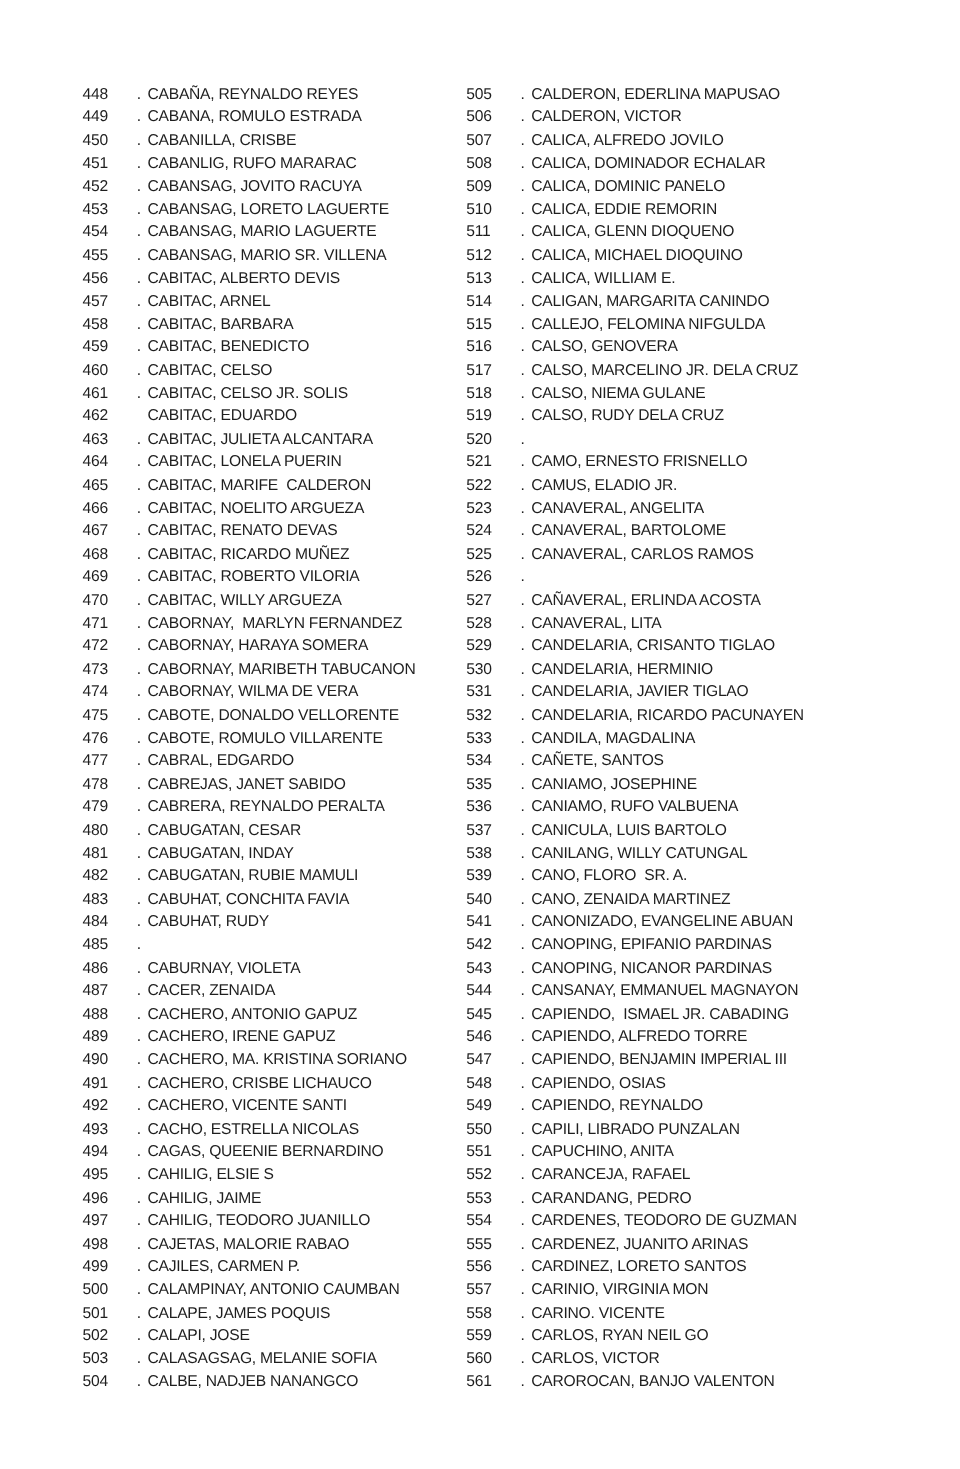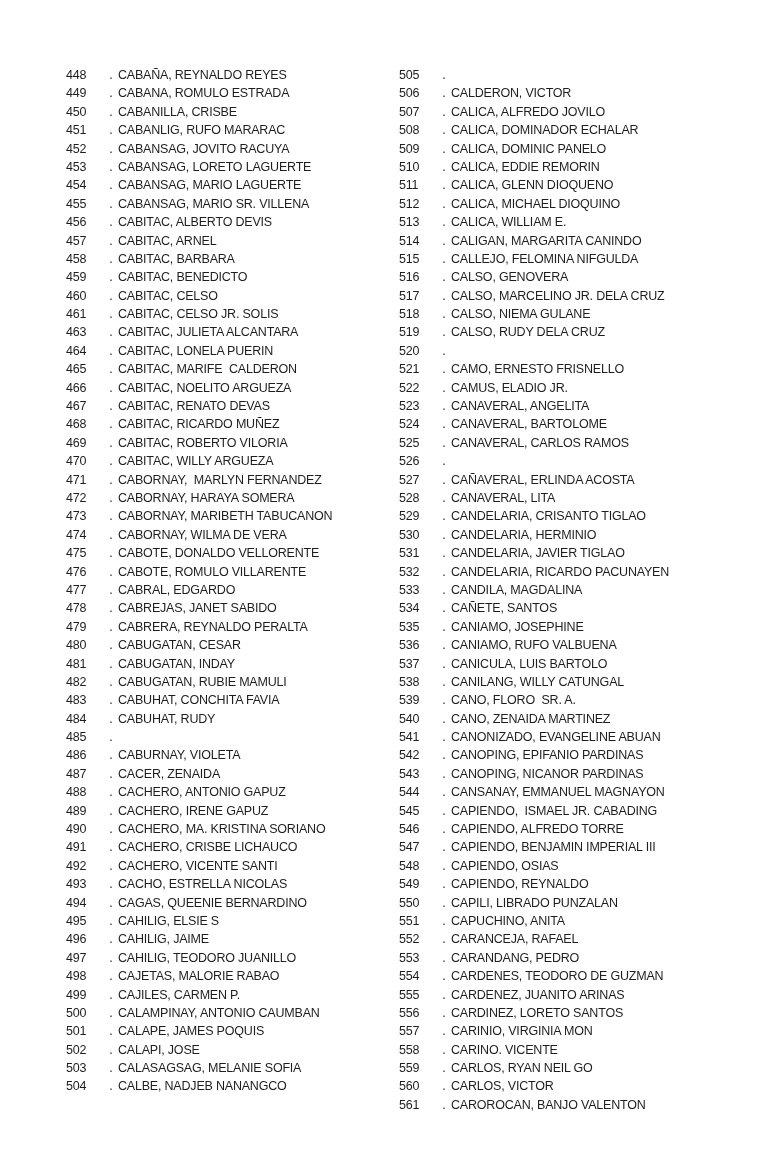--- a/index.html
+++ b/index.html
@@ -14,21 +14,21 @@
     background: #ffffff;
     overflow: hidden;
     font-family: "Liberation Sans", sans-serif;
     color: #1e1e1e;
   }
   .col {
     position: absolute;
     top: 66px;
   }
   .col-left  { left: 66px;  }
-  .col-right { left: 399px; }
+  .col-right { left: 373px; }
   .row {
     display: flex;
     align-items: baseline;
     height: 18.4px;
     line-height: 18.4px;
     font-size: 12.5px;
     letter-spacing: -0.2px;
   }
   .num {
     display: inline-block;
@@ -113,20 +113,25 @@
         <span class="num">460</span>
         <span class="dot">.</span>
         <span class="name">CABITAC, CELSO</span>
       </div>
       <div class="row">
         <span class="num">461</span>
         <span class="dot">.</span>
         <span class="name">CABITAC, CELSO JR. SOLIS</span>
       </div>
       <div class="row">
+        <span class="num">462</span>
+        <span class="dot"></span>
+        <span class="name">CABITAC, EDUARDO</span>
+      </div>
+      <div class="row">
         <span class="num">463</span>
         <span class="dot">.</span>
         <span class="name">CABITAC, JULIETA ALCANTARA</span>
       </div>
       <div class="row">
         <span class="num">464</span>
         <span class="dot">.</span>
         <span class="name">CABITAC, LONELA PUERIN</span>
       </div>
       <div class="row">
@@ -326,20 +331,21 @@
       <div class="row">
         <span class="num">504</span>
         <span class="dot">.</span>
         <span class="name">CALBE, NADJEB NANANGCO</span>
       </div>
     </div>
   <div class="col col-right">
       <div class="row">
         <span class="num">505</span>
         <span class="dot">.</span>
+        <span class="name">CALDERON, EDERLINA MAPUSAO</span>
       </div>
       <div class="row">
         <span class="num">506</span>
         <span class="dot">.</span>
         <span class="name">CALDERON, VICTOR</span>
       </div>
       <div class="row">
         <span class="num">507</span>
         <span class="dot">.</span>
         <span class="name">CALICA, ALFREDO JOVILO</span>

